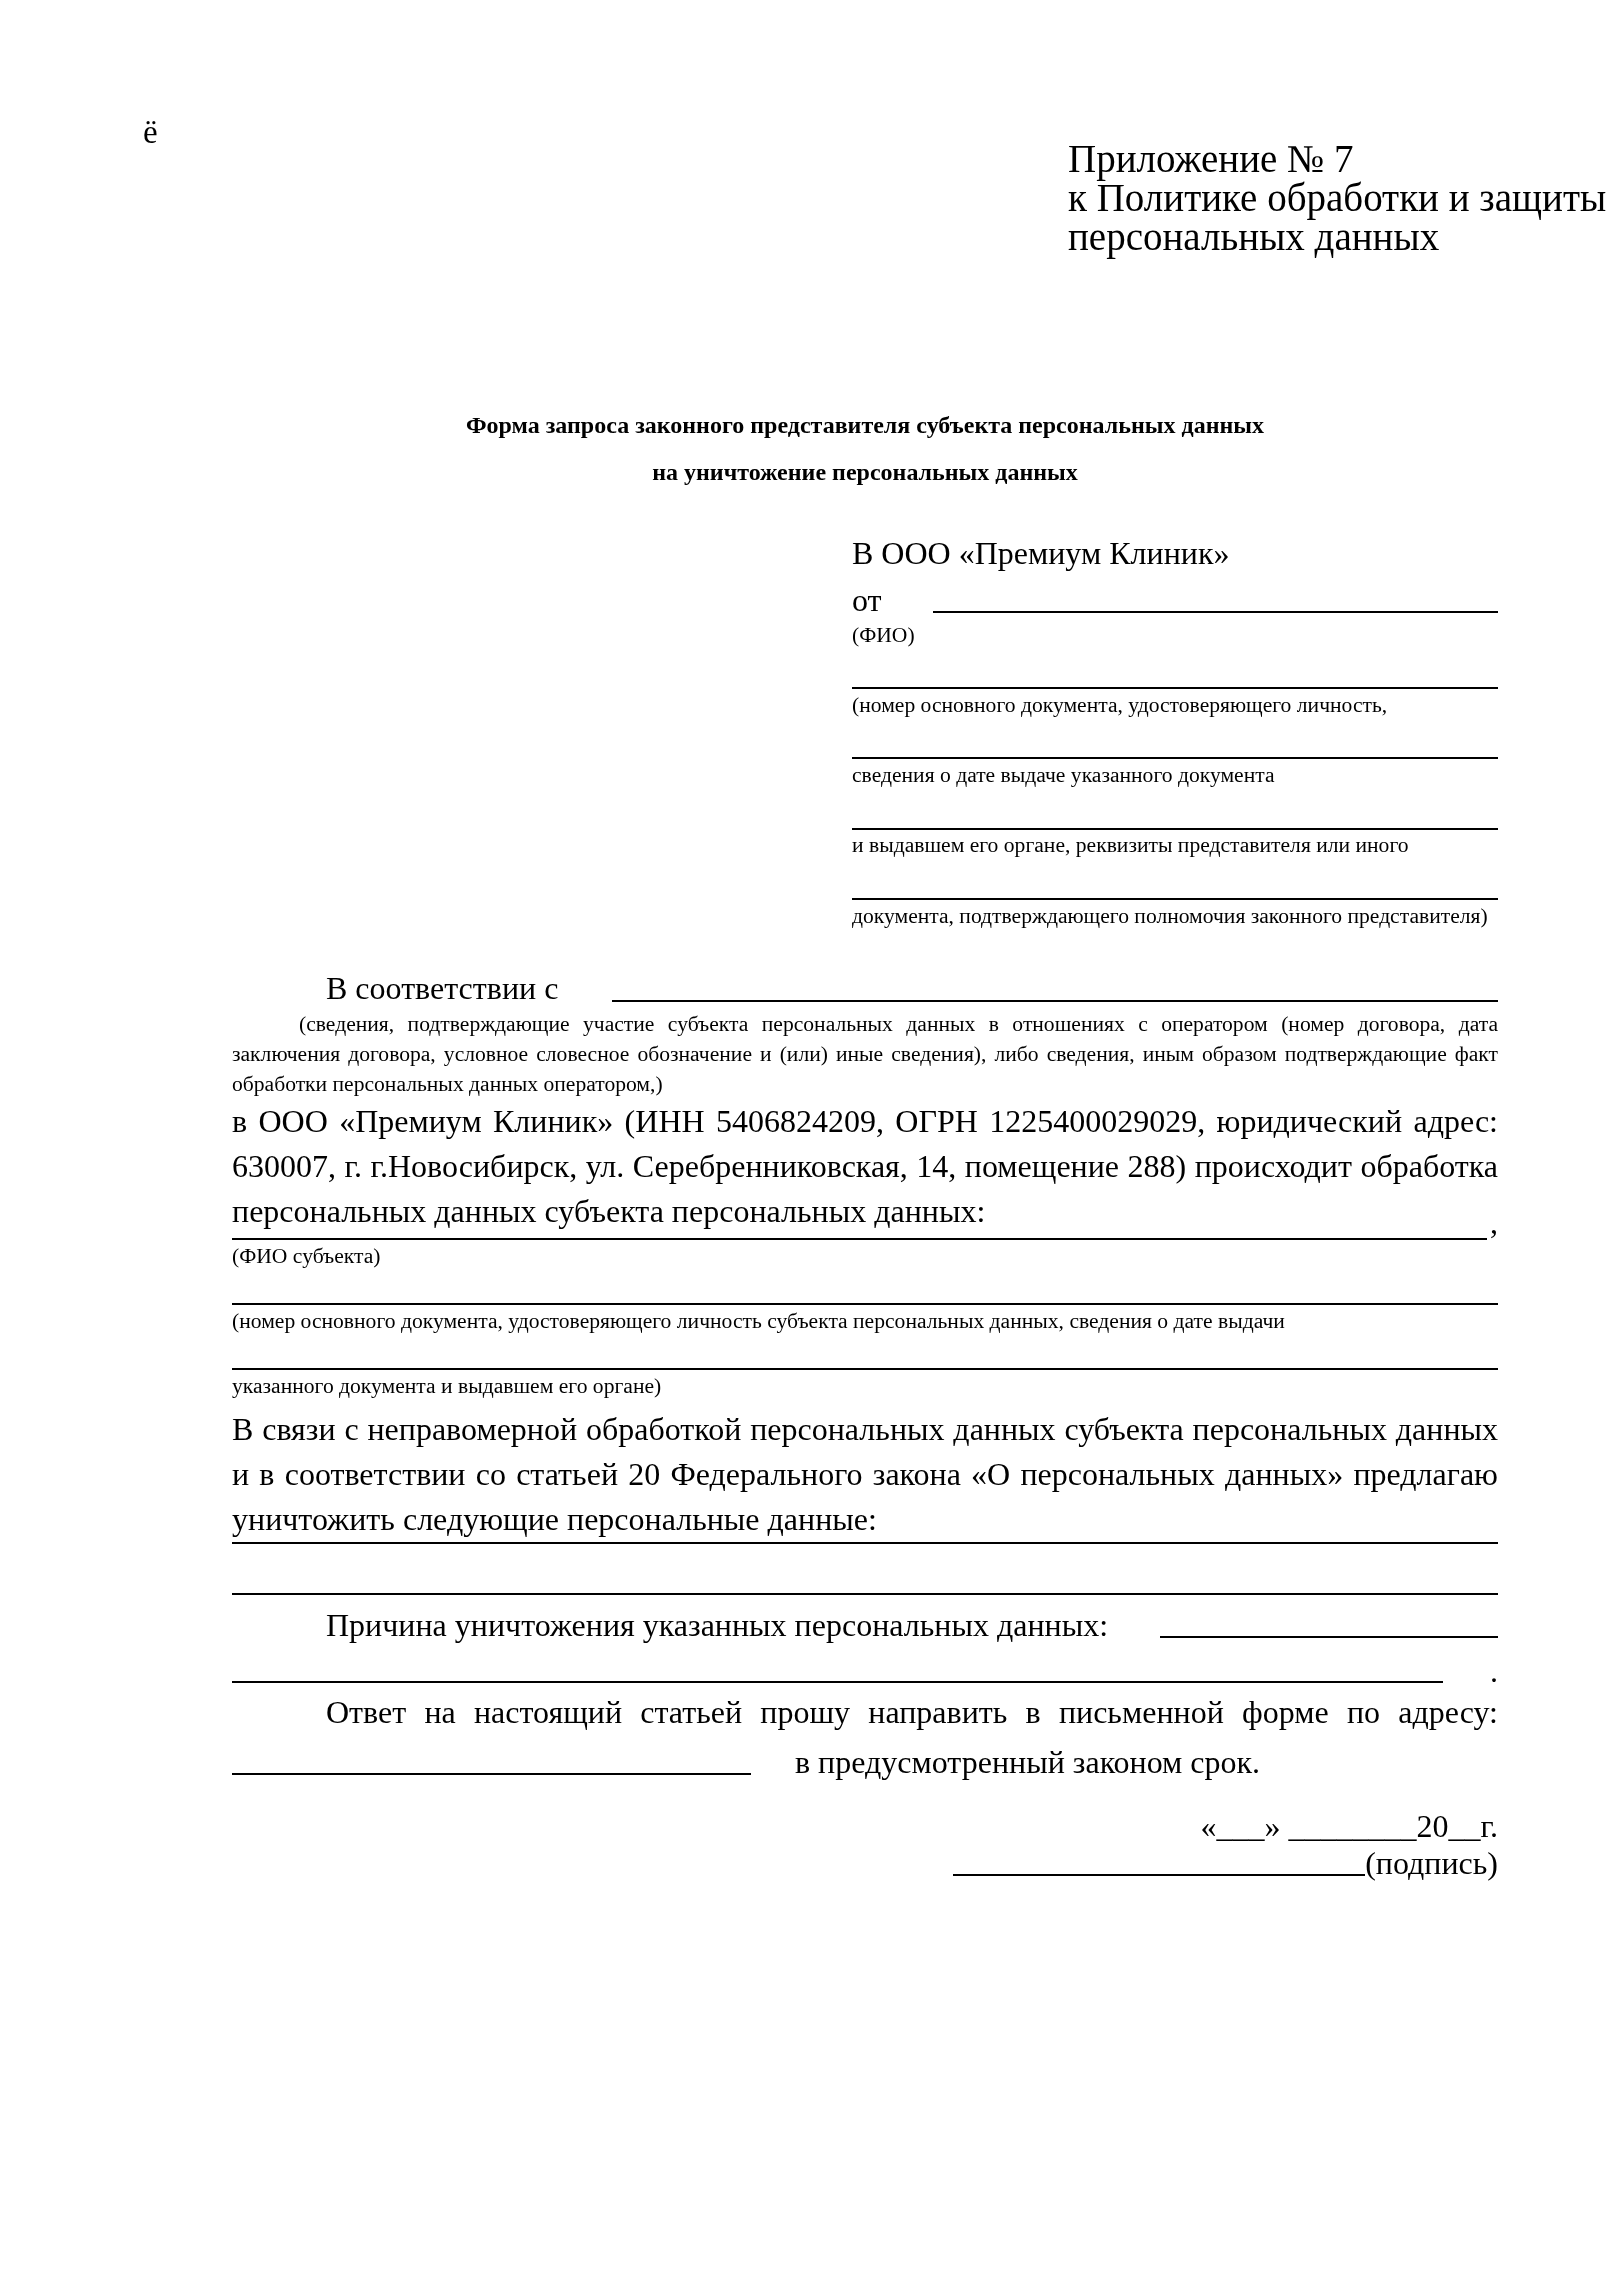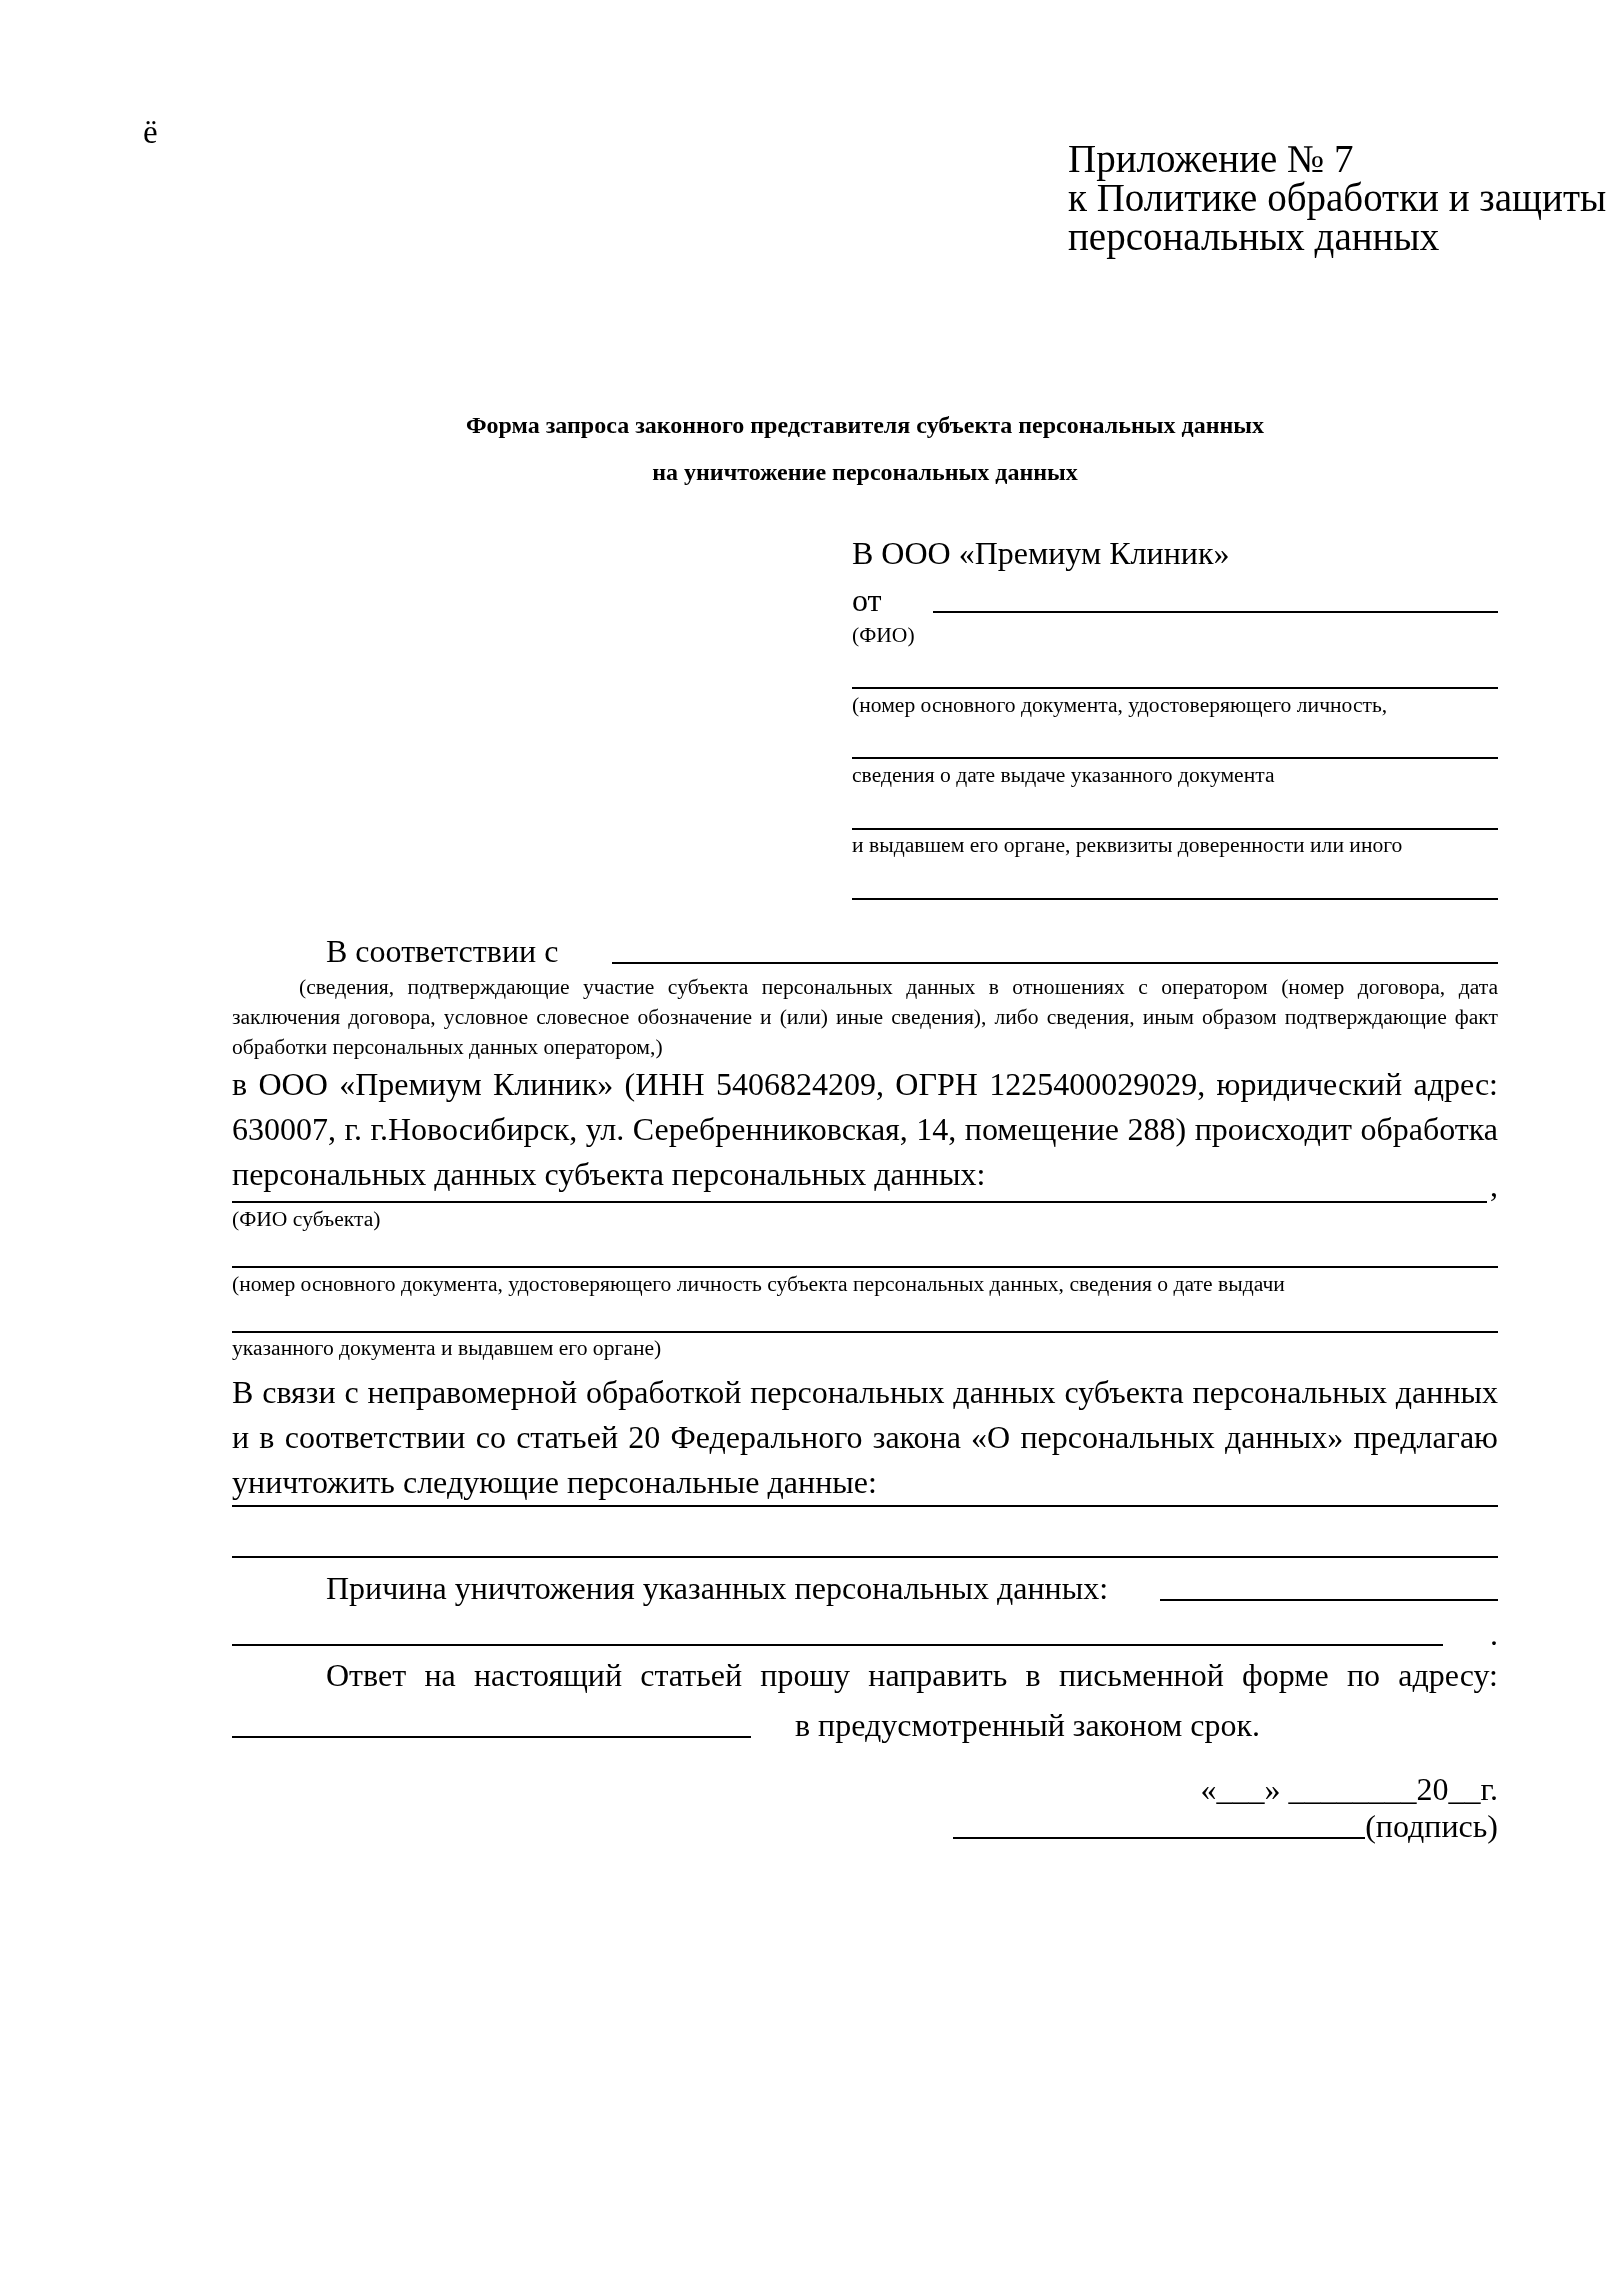--- a/index.html
+++ b/index.html
@@ -130,22 +130,23 @@
     <div class="flex-row from-row">
       <span class="from-label">от</span>
       <span class="fill"></span>
     </div>
     <div class="cap">(ФИО)</div>
     <div class="uline"></div>
     <div class="cap">(номер основного документа, удостоверяющего личность,</div>
     <div class="uline"></div>
     <div class="cap">сведения о дате выдаче указанного документа</div>
     <div class="uline"></div>
-    <div class="cap">и выдавшем его органе, реквизиты доверенности или иного</div>
+    <div class="cap">и выдавшем его органе, реквизиты представителя или иного</div>
     <div class="uline"></div>
+    <div class="cap">документа, подтверждающего полномочия законного представителя)</div>
   </div>
 
   <div class="flex-row accordance-row">
     <span class="acc-label">В соответствии с</span>
     <span class="fill"></span>
   </div>
 
   <div class="note">(сведения, подтверждающие участие субъекта персональных данных в отношениях с оператором (номер договора, дата заключения договора, условное словесное обозначение и (или) иные сведения), либо сведения, иным образом подтверждающие факт обработки персональных данных оператором,)</div>
 
   <div class="par">в ООО «Премиум Клиник» (ИНН 5406824209, ОГРН 1225400029029, юридический адрес: 630007, г. г.Новосибирск, ул. Серебренниковская, 14, помещение 288) происходит обработка персональных данных субъекта персональных данных:</div>

